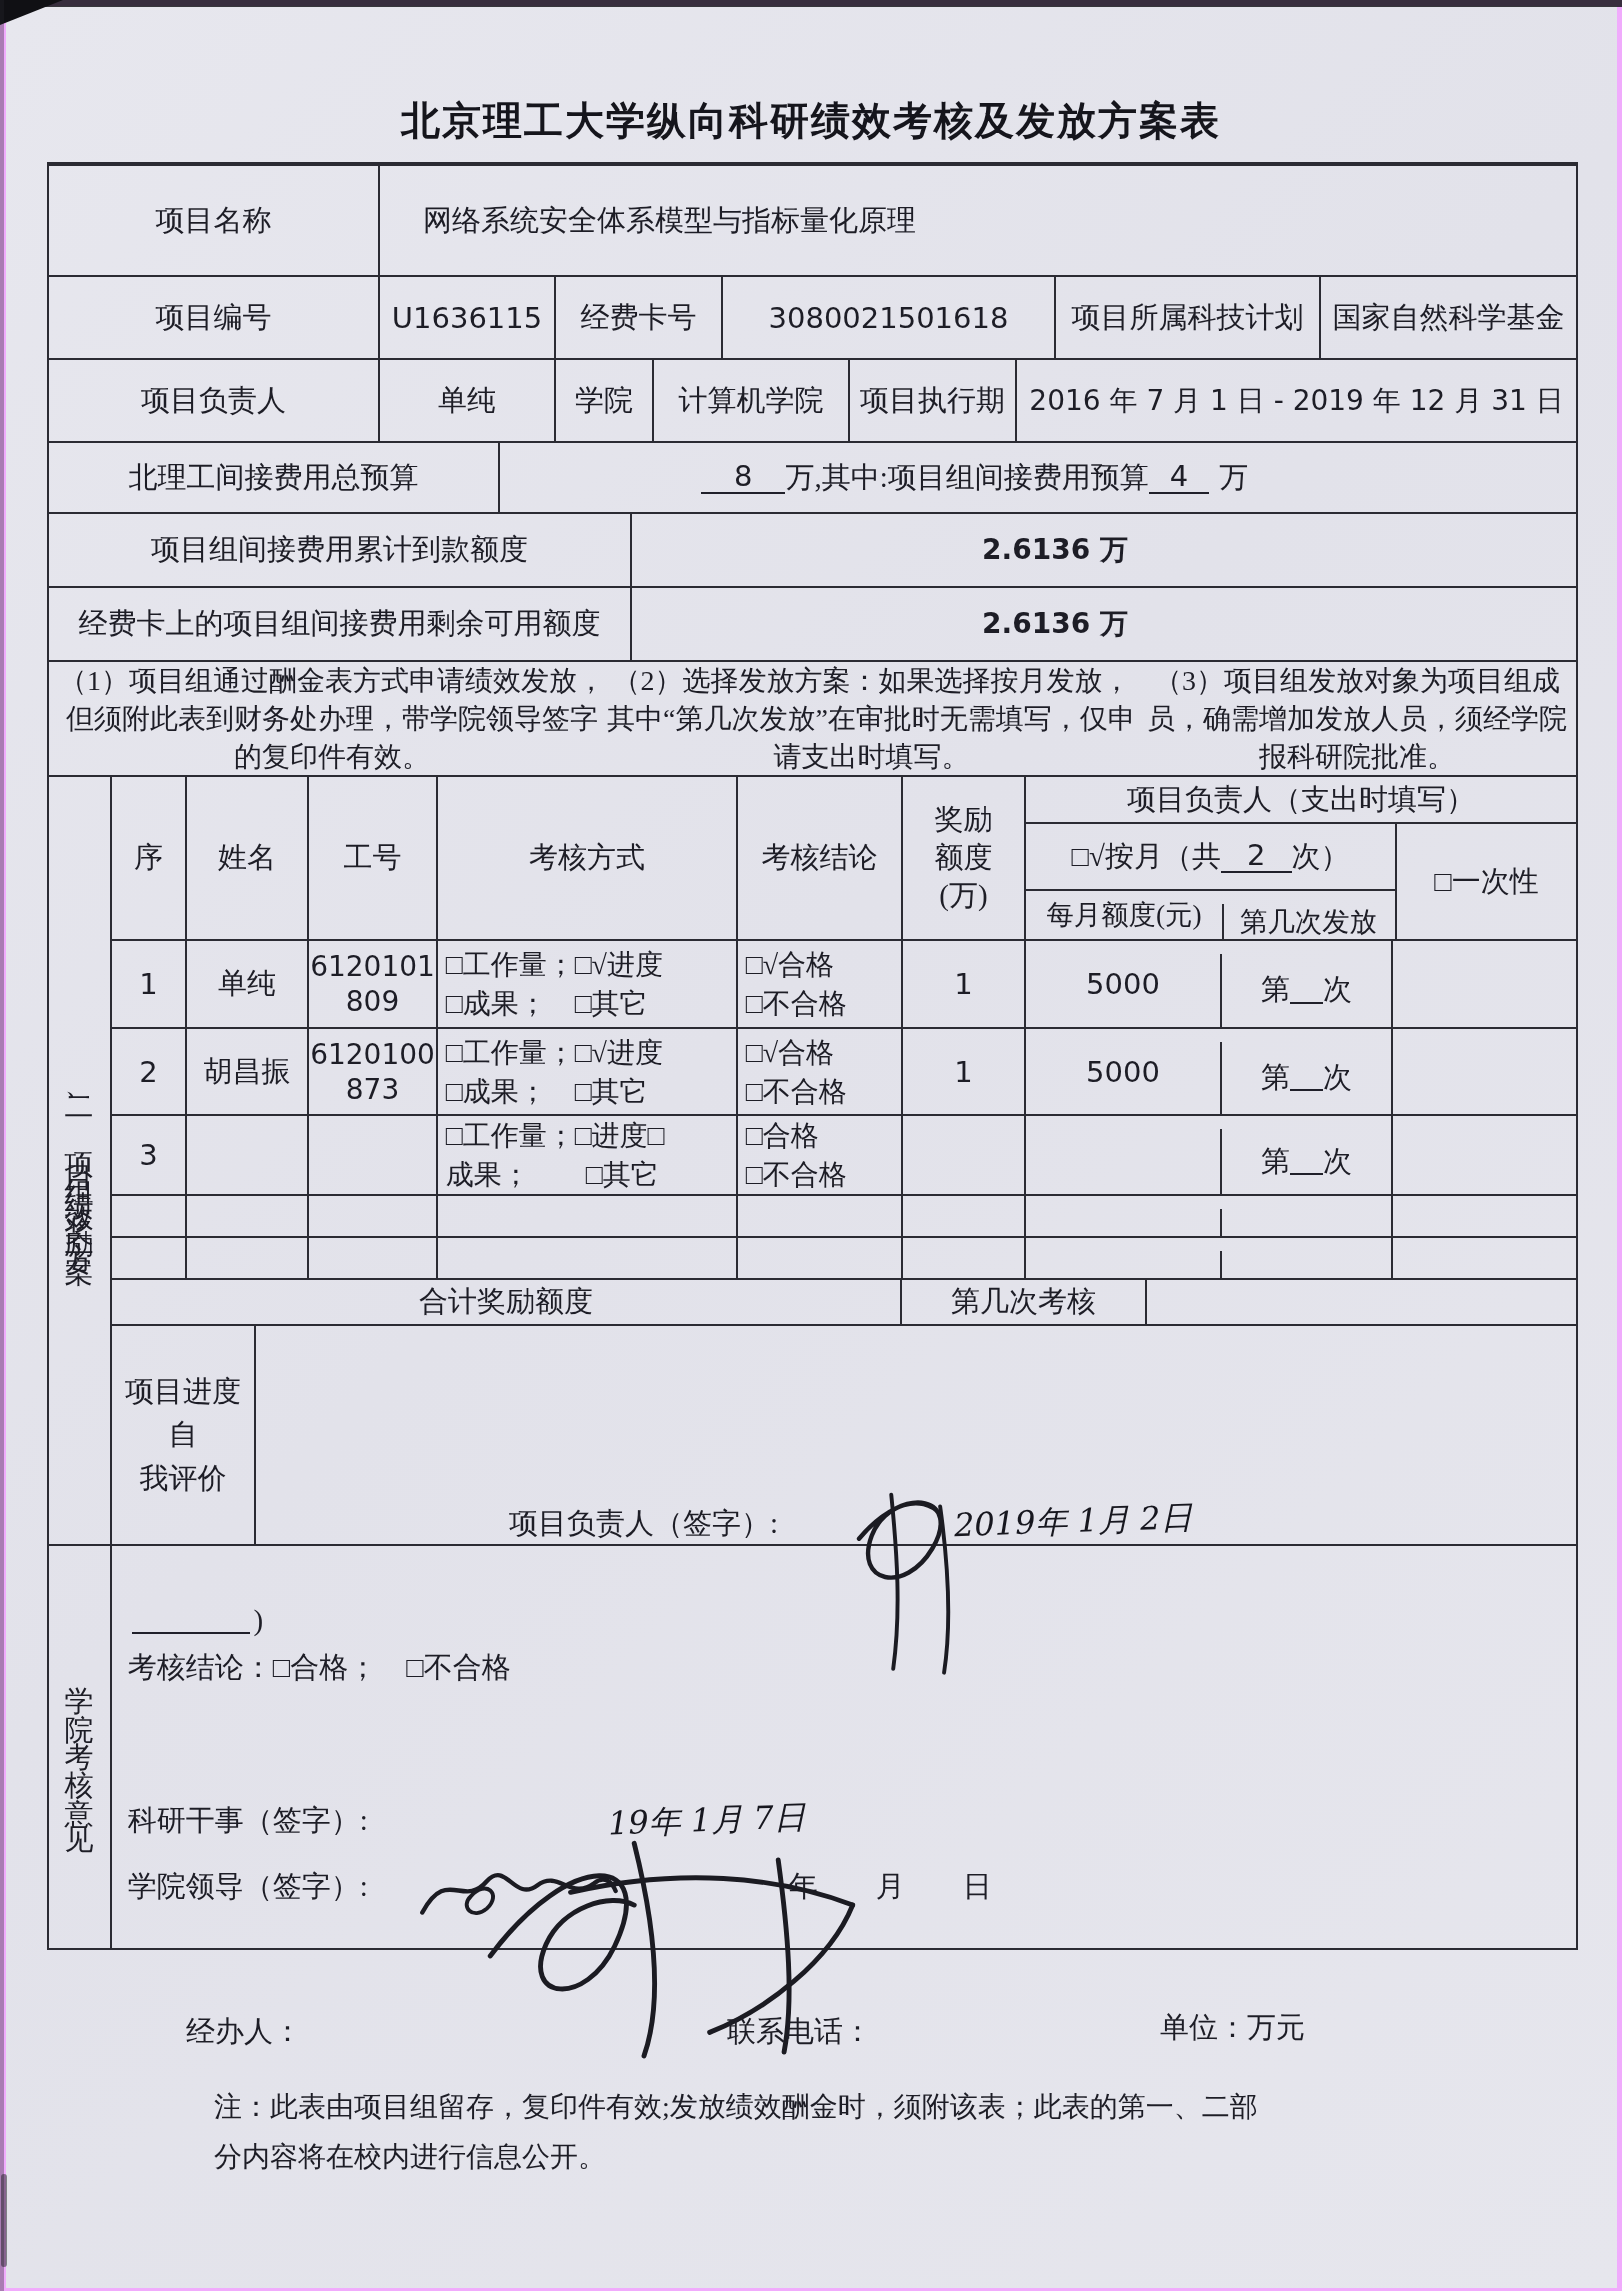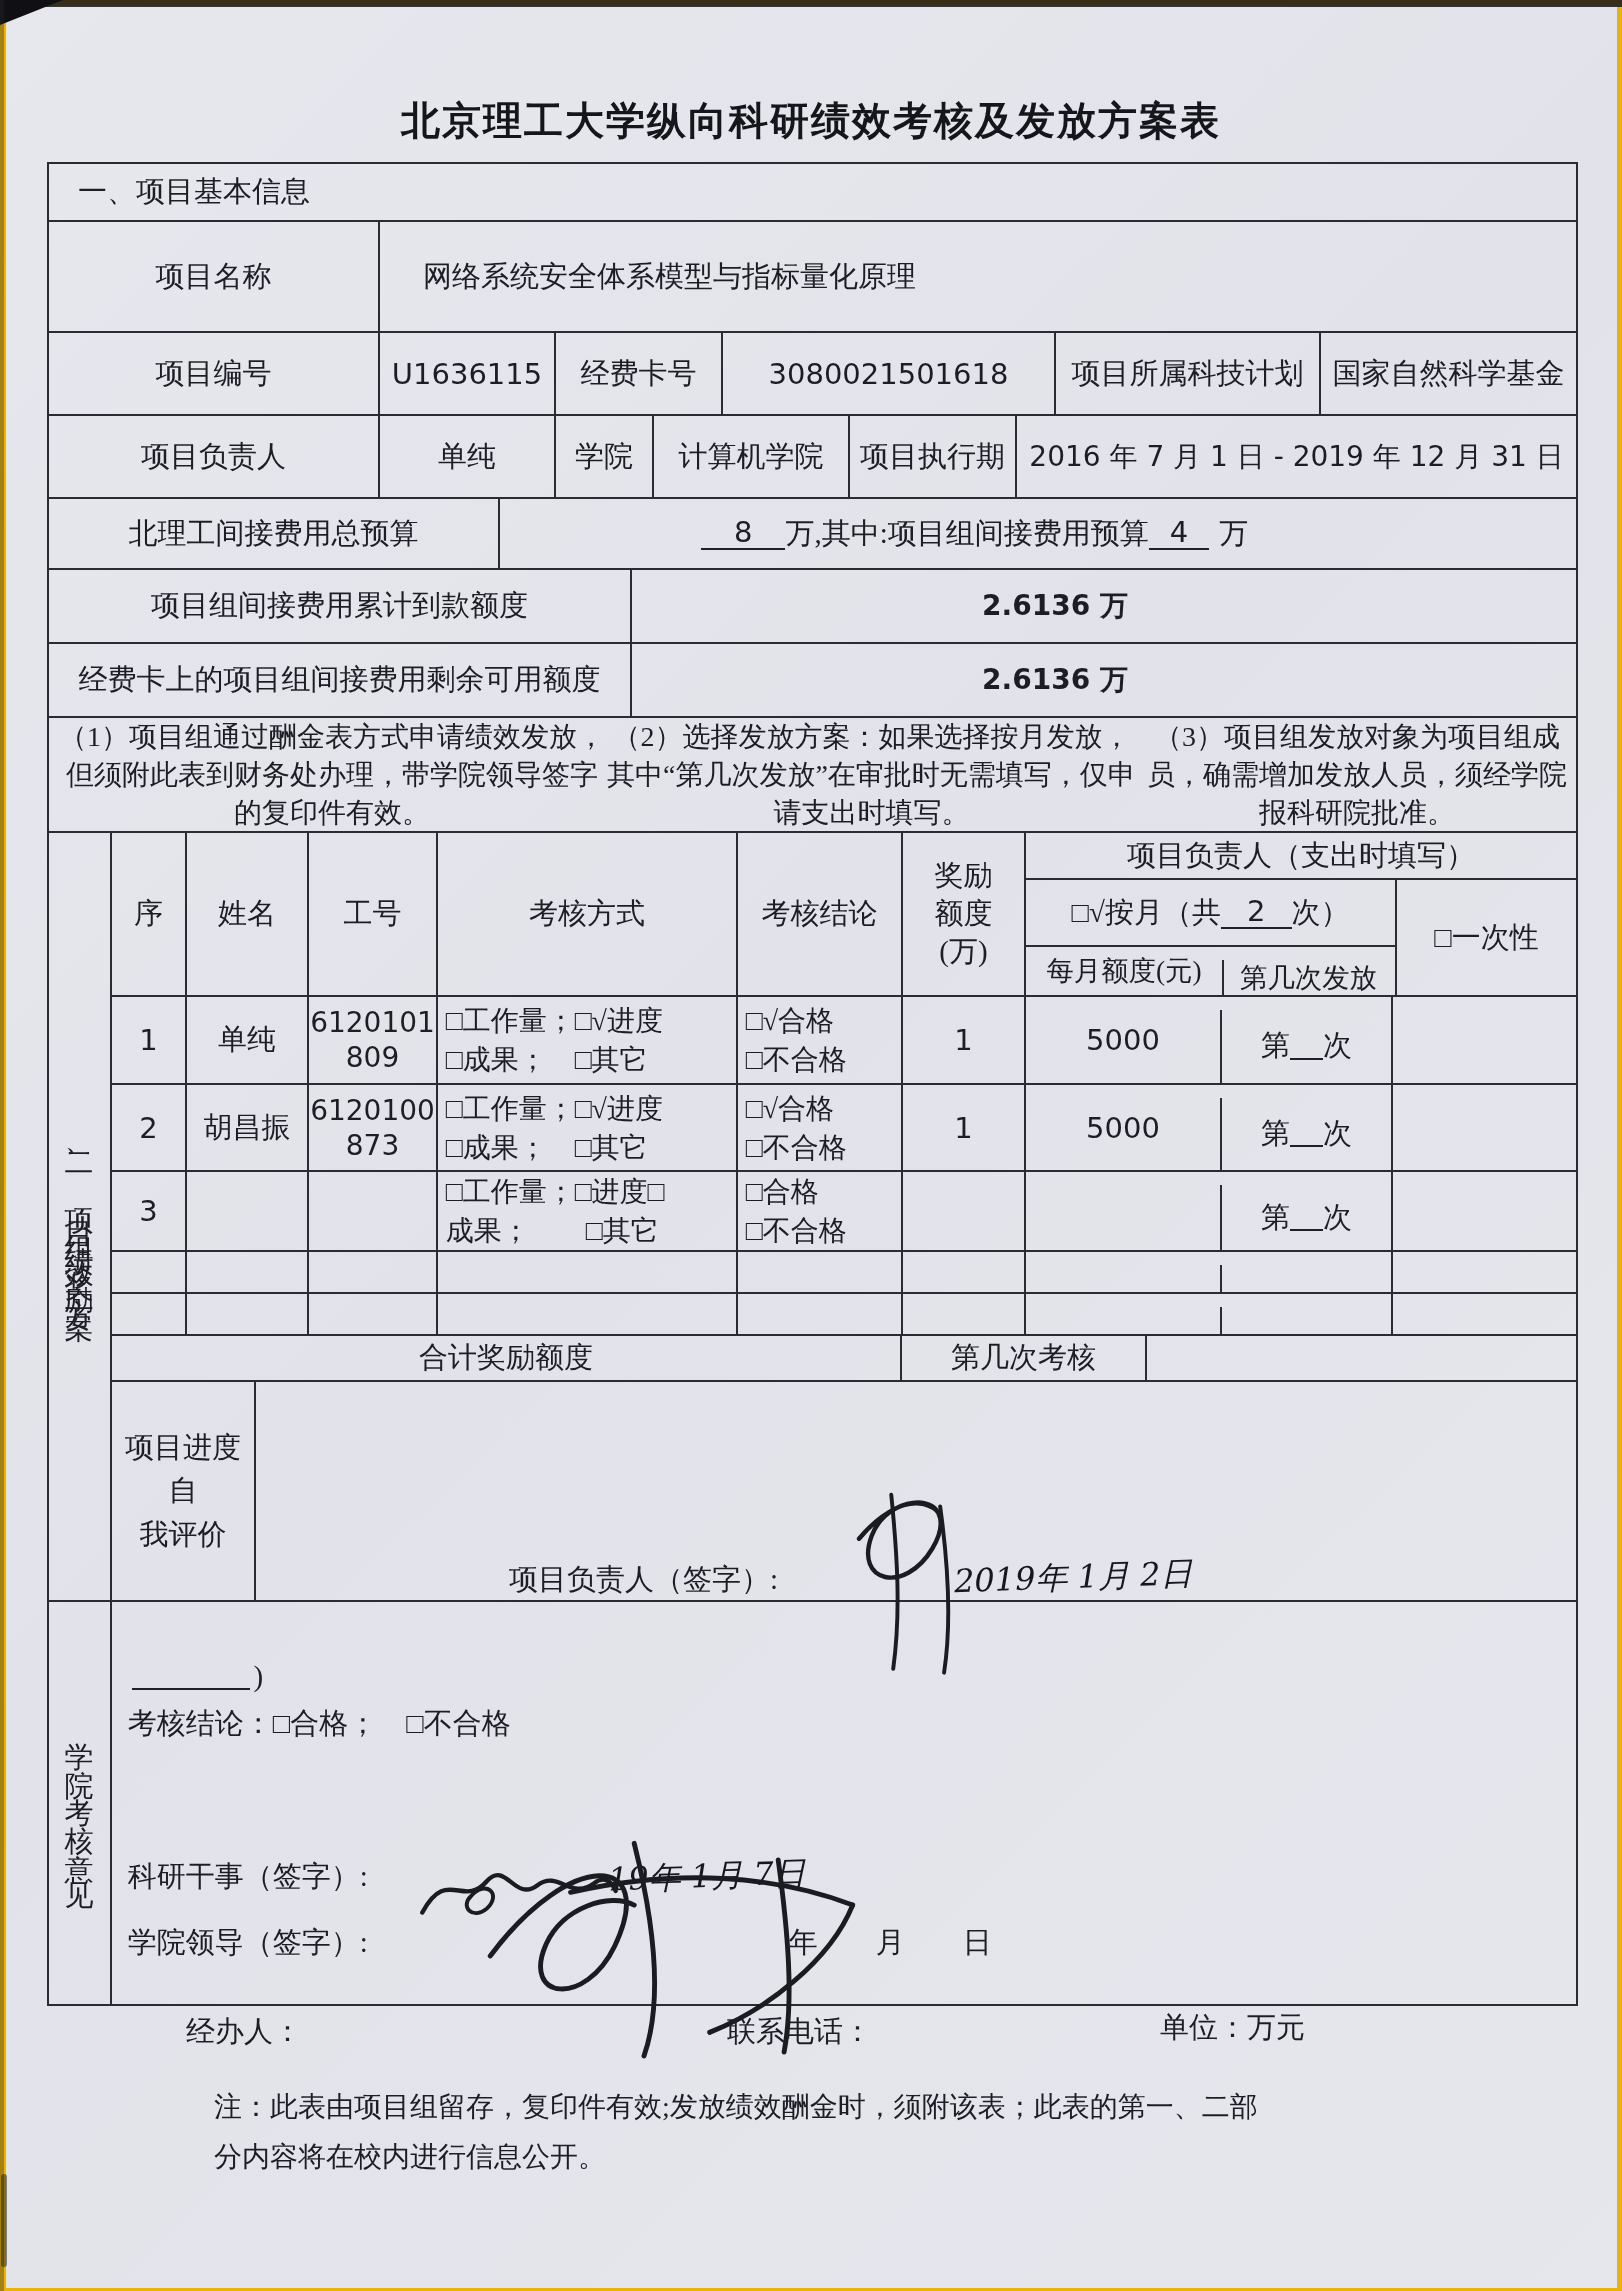--- a/index.html
+++ b/index.html
@@ -1,17 +1,17 @@
 <!DOCTYPE html>
 <html><head>
 <meta charset="utf-8">
 <style>
   html,body{margin:0;padding:0;}
   body{background:#ffffff;}
-  .page{position:relative;width:1622px;height:2292px;background:#eab308;overflow:hidden;
+  .page{position:relative;width:1622px;height:2292px;background:#f0abfc;overflow:hidden;
         font-family:"Liberation Serif","DejaVu Serif",serif;color:#1d1d26;}
   .paper{position:absolute;left:5.9px;top:5.9px;right:4.9px;bottom:3.9px;
          background:linear-gradient(135deg,#e7e7ee 0%,#e2e2ea 45%,#e6e6ed 100%);}
   .scan-top{position:absolute;left:0;top:0;width:100%;height:6.9px;background:#17171c;opacity:.85;}
   .scan-tl{position:absolute;left:0;top:0;width:0;height:0;border-top:25.5px solid #101014;border-right:63px solid transparent;}
   .scan-left{position:absolute;left:0;top:0;width:3.9px;height:100%;background:#26262c;opacity:.35;}
   .scan-bl{position:absolute;left:1px;bottom:25.5px;width:5.9px;height:93px;background:#1d1d22;opacity:.5;border-radius:2.9px;}
 
   .title{position:absolute;top:94px;left:0;width:100%;text-align:center;
          font-size:39px;font-weight:bold;letter-spacing:2px;color:#15151c;}
@@ -94,23 +94,20 @@
   <div class="paper"></div>
   <div class="scan-top"></div>
   <div class="scan-tl"></div>
   <div class="scan-left"></div>
   <div class="scan-bl"></div>
 
   <div class="title">北京理工大学纵向科研绩效考核及发放方案表</div>
 
   <div class="form">
 
-    <div class="r h57">
-      <div class="c left s1-heading">一、项目基本信息</div>
-    </div>
 
     <div class="r bt h113">
       <div class="c" style="width:329px;flex:none;">项目名称</div>
       <div class="c left" style="flex:1;padding-left:43px;">网络系统安全体系模型与指标量化原理</div>
     </div>
 
     <div class="r bt h85">
       <div class="c" style="width:329px;flex:none;">项目编号</div>
       <div class="c num" style="width:176px;flex:none;">U1636115</div>
       <div class="c" style="width:167px;flex:none;">经费卡号</div>

